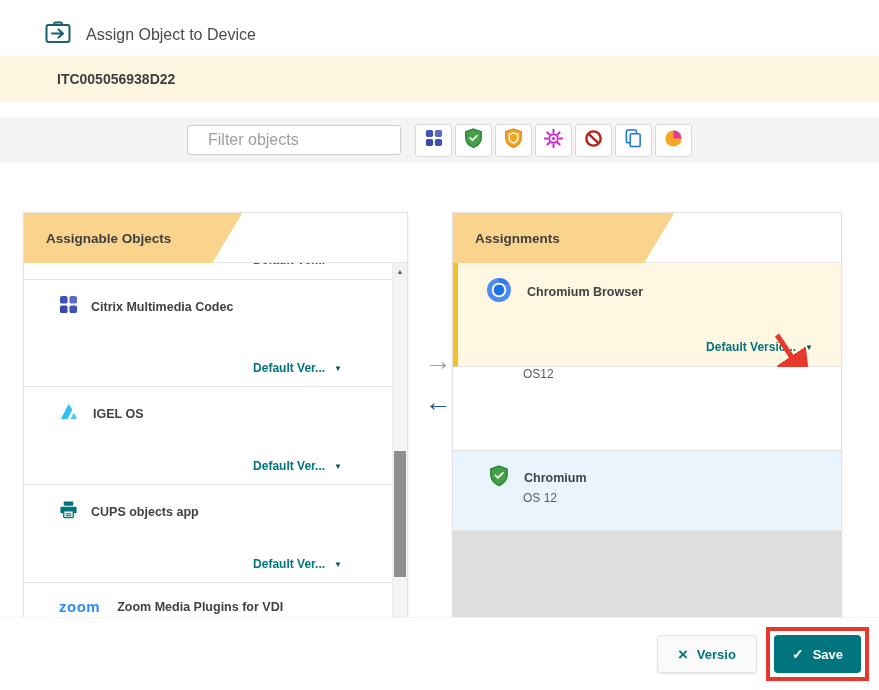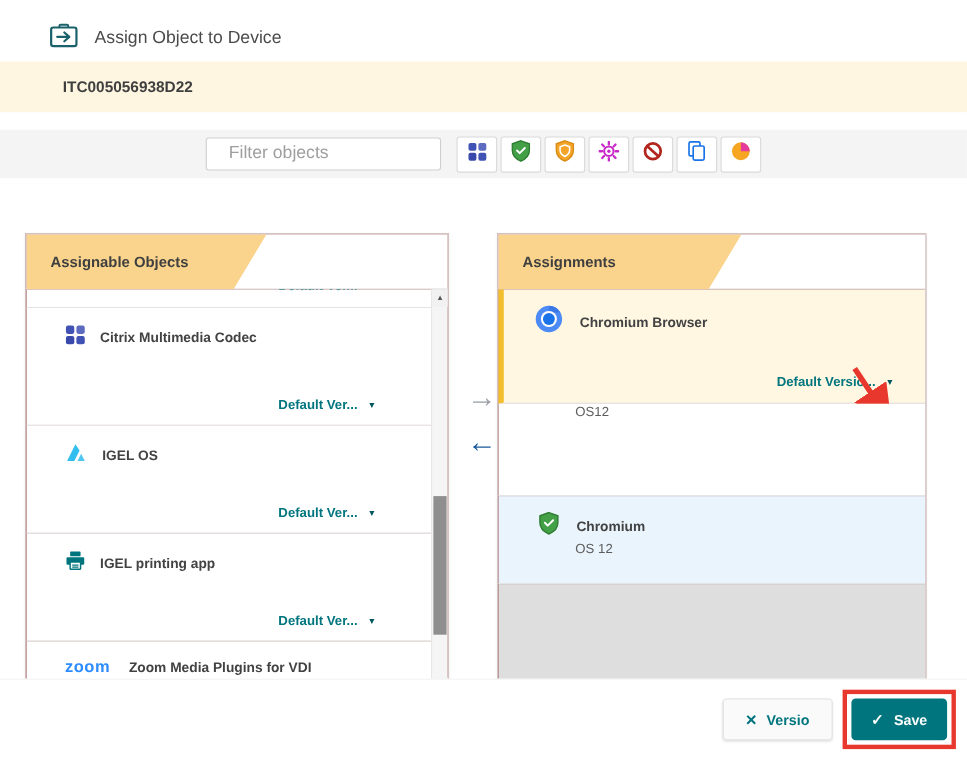--- a/index.html
+++ b/index.html
@@ -242,21 +242,21 @@
         <div class="obj-row1">
           <span>
             <svg width="19" height="19" viewBox="0 0 20 20">
               <rect x="5" y="1.5" width="10" height="4.5" rx="0.8" fill="#00757E"></rect>
               <rect x="1.5" y="7" width="17" height="7" rx="1.2" fill="#00757E"></rect>
               <rect x="5" y="11.5" width="10" height="7" rx="0.8" fill="#fff" stroke="#00757E" stroke-width="1.4"></rect>
               <line x1="7" y1="14.5" x2="13" y2="14.5" stroke="#00757E" stroke-width="1.2"></line>
               <line x1="7" y1="16.5" x2="13" y2="16.5" stroke="#00757E" stroke-width="1.2"></line>
             </svg>
           </span>
-          <span class="obj-name">IGEL printing app</span>
+          <span class="obj-name">CUPS objects app</span>
         </div>
         <div class="version-row">
           <span class="version-label">Default Ver...</span>
           <span class="caret">▼</span>
         </div>
       </div>
 
       <div class="obj-item grow">
         <div class="obj-row1" style="gap:17px;">
           <span class="zoom-logo">zoom</span>

